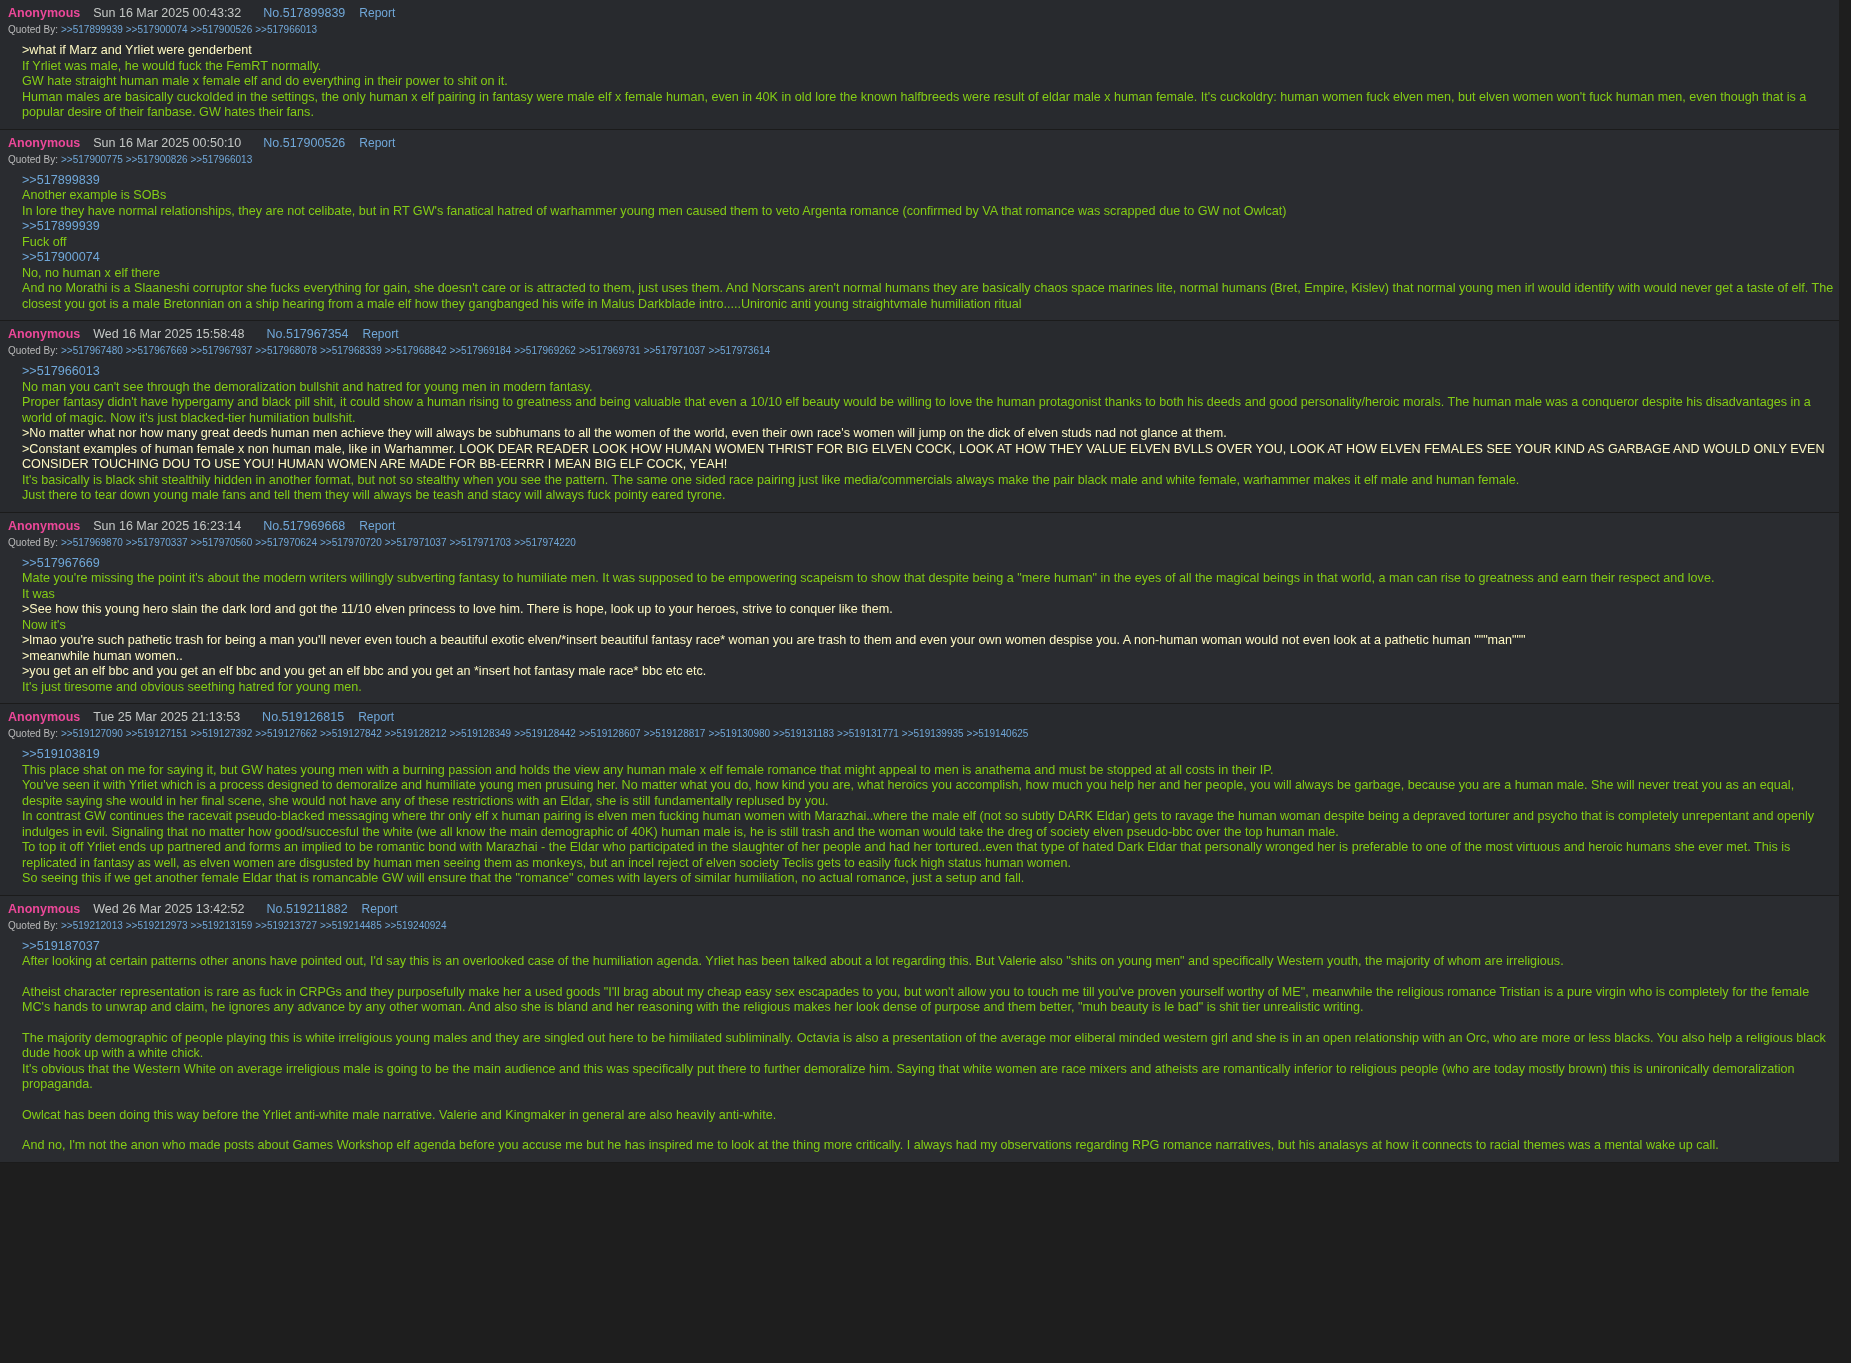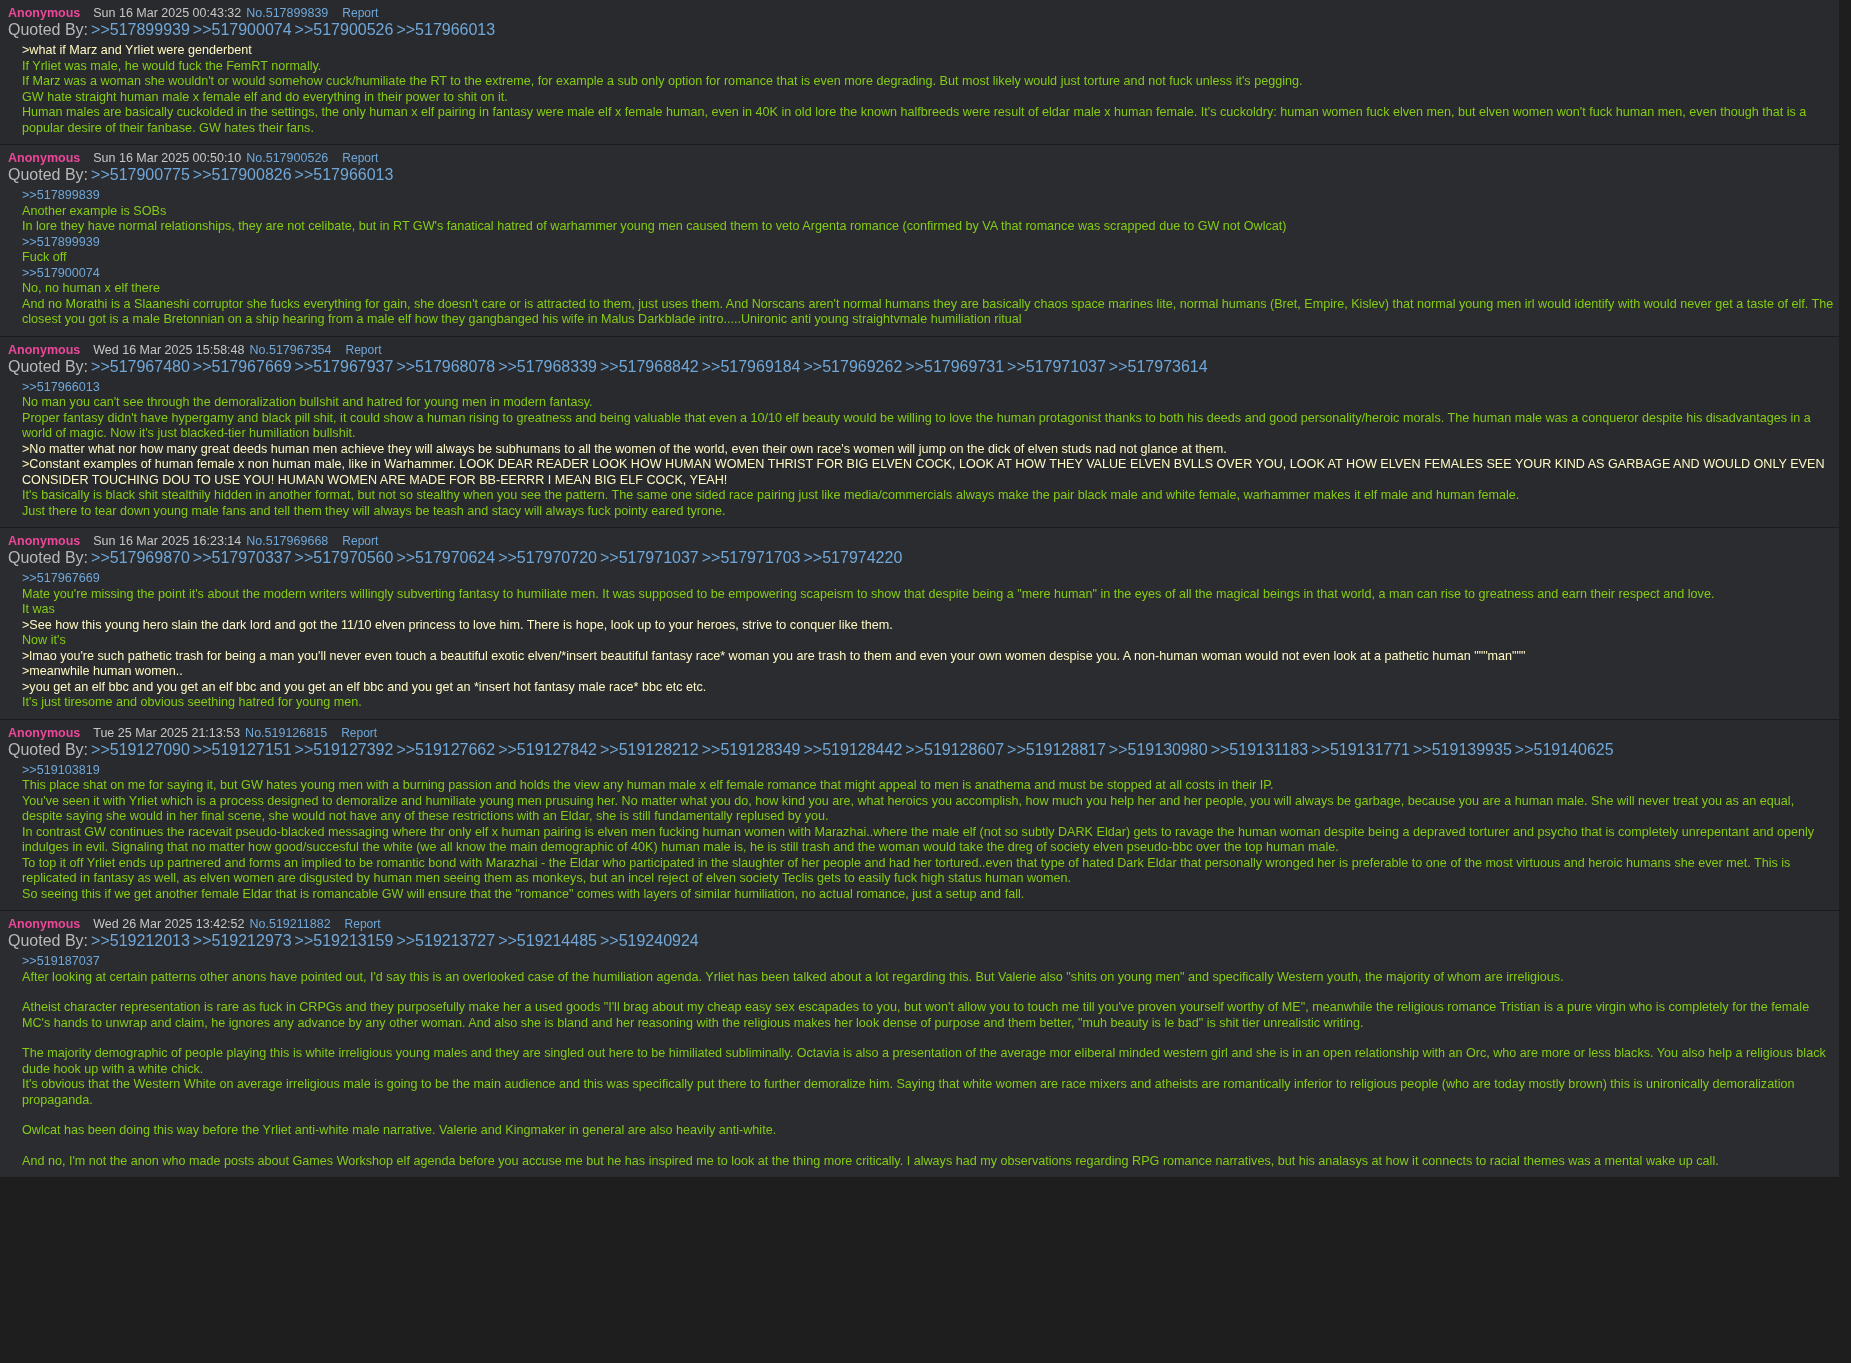--- a/index.html
+++ b/index.html
@@ -33,32 +33,32 @@
   .name {
     color: #ec4899;
     font-weight: bold;
   }
   .date {
     color: #c5c8c6;
     margin-left: 13px;
   }
   .postno {
     color: #70a7d8;
-    margin-left: 5px;
+    margin-left: 22px;
     text-decoration: none;
   }
   .report {
     color: #70a7d8;
     margin-left: 14px;
     text-decoration: none;
     font-size: 12px;
   }
   .quotedby {
     padding: 1px 8px 0 8px;
-    font-size: 16px;
+    font-size: 10px;
     line-height: 15px;
     color: #9a9a9a;
     white-space: normal;
   }
   .quotedby .lbl { color: #b9b9b9; }
   .quotedby a {
     color: #70a7d8;
     text-decoration: none;
     margin-left: 3px;
   }
@@ -88,21 +88,20 @@
 <body>
 
 <div id="page">
   <div id="thread">
       <div class="post">
         <div class="post-head"><span class="name">Anonymous</span><span class="date">Sun 16 Mar 2025 00:43:32</span><a class="postno" href="#">No.517899839</a><a class="report" href="#">Report</a></div>
         <div class="quotedby"><span class="lbl">Quoted By:</span><a href="#">&gt;&gt;517899939</a><a href="#">&gt;&gt;517900074</a><a href="#">&gt;&gt;517900526</a><a href="#">&gt;&gt;517966013</a></div>
         <div class="body">
           <div class="line"><span class="greentext">&gt;what if Marz and Yrliet were genderbent</span></div>
           <div class="line"><span class="plain">If Yrliet was male, he would fuck the FemRT normally.</span></div>
-          <div class="line"><span class="plain">If Marz was a woman she wouldn't or would somehow cuck/humiliate the RT to the extreme, for example a sub only option for romance that is even more degrading. But most likely would just torture and not fuck unless it's pegging.</span></div>
           <div class="line"><span class="plain">GW hate straight human male x female elf and do everything in their power to shit on it.</span></div>
           <div class="line"><span class="plain">Human males are basically cuckolded in the settings, the only human x elf pairing in fantasy were male elf x female human, even in 40K in old lore the known halfbreeds were result of eldar male x human female. It's cuckoldry: human women fuck elven men, but elven women won't fuck human men, even though that is a popular desire of their fanbase. GW hates their fans.</span></div>
         </div>
       </div>
       <div class="post alt">
         <div class="post-head"><span class="name">Anonymous</span><span class="date">Sun 16 Mar 2025 00:50:10</span><a class="postno" href="#">No.517900526</a><a class="report" href="#">Report</a></div>
         <div class="quotedby"><span class="lbl">Quoted By:</span><a href="#">&gt;&gt;517900775</a><a href="#">&gt;&gt;517900826</a><a href="#">&gt;&gt;517966013</a></div>
         <div class="body">
           <div class="line"><a class="quotelink" href="#">&gt;&gt;517899839</a></div>
           <div class="line"><span class="plain">Another example is SOBs</span></div>

